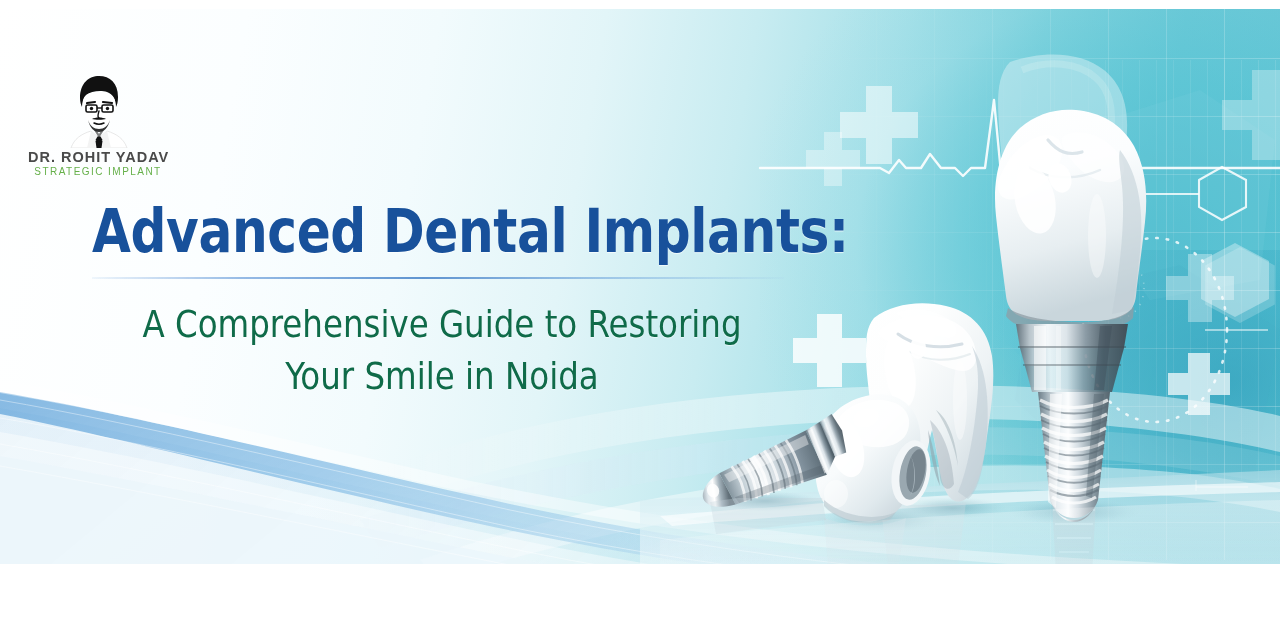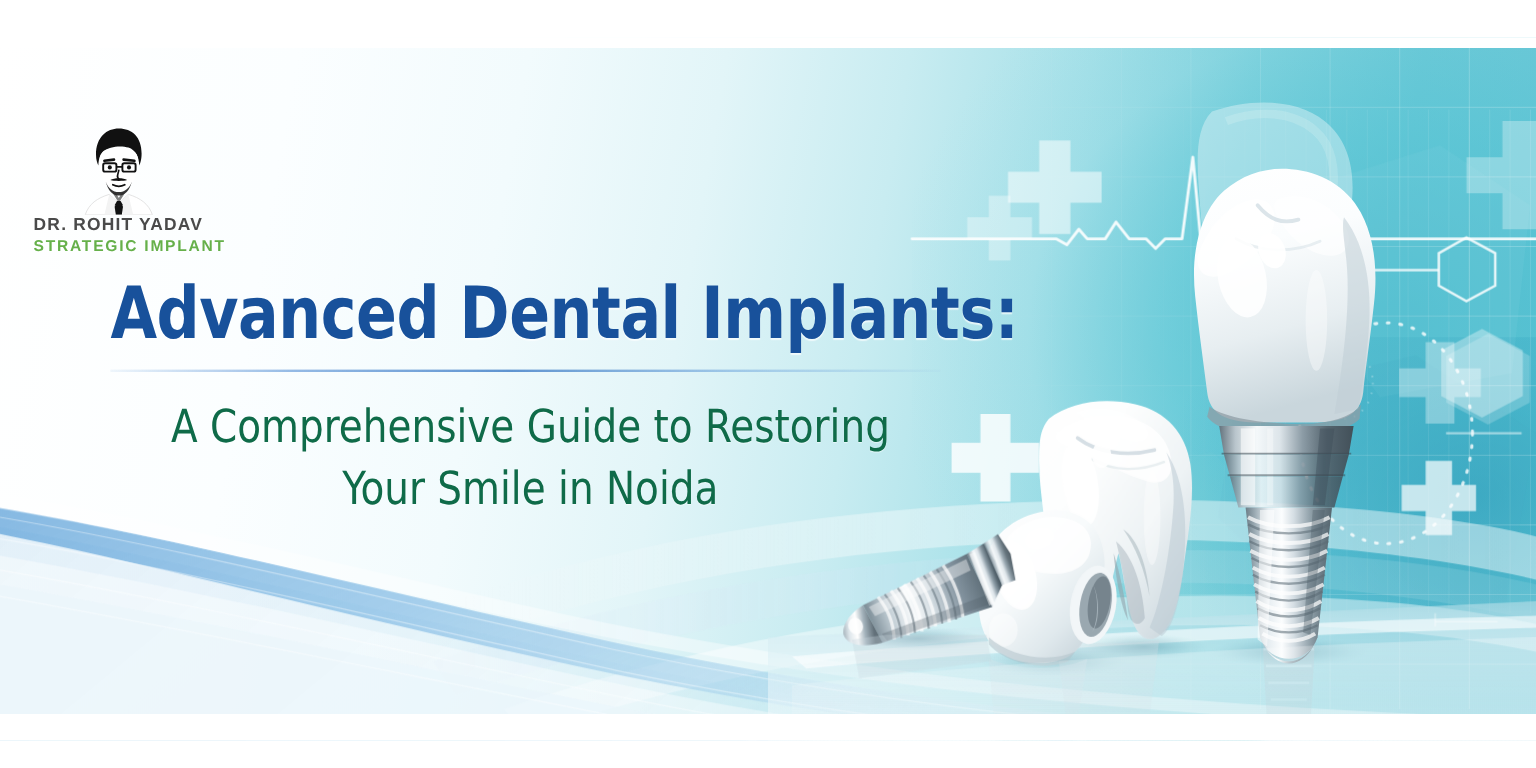--- a/index.html
+++ b/index.html
@@ -9,21 +9,20 @@
   }
   body {
     font-family: "Liberation Sans", sans-serif;
   }
   .banner {
     position: relative;
     width: 1280px;
     height: 586px;
     overflow: hidden;
     background: #ffffff;
-    margin-top: 31px;
   }
 
   
   .bg-base {
     position: absolute;
     left: 0; top: 0; right: 0; bottom: 0;
     background:
       linear-gradient(100deg,
         #ffffff 0%,
         #fbfeff 18%,
@@ -115,22 +114,22 @@
     font-family: "Liberation Sans", sans-serif;
     font-weight: 700;
     font-size: 14.5px;
     letter-spacing: 1.0px;
     color: #4a4a4a;
     line-height: 1.05;
     white-space: nowrap;
   }
   .logo-tag {
     font-family: "Liberation Sans", sans-serif;
-    font-weight: 700;
-    font-size: 13px;
+    font-weight: 400;
+    font-size: 10px;
     letter-spacing: 1.45px;
     color: #66b04a;
     margin-top: 1px;
     white-space: nowrap;
   }
 
   
   .headline {
     position: absolute;
     left: 92px; top: 196px;

